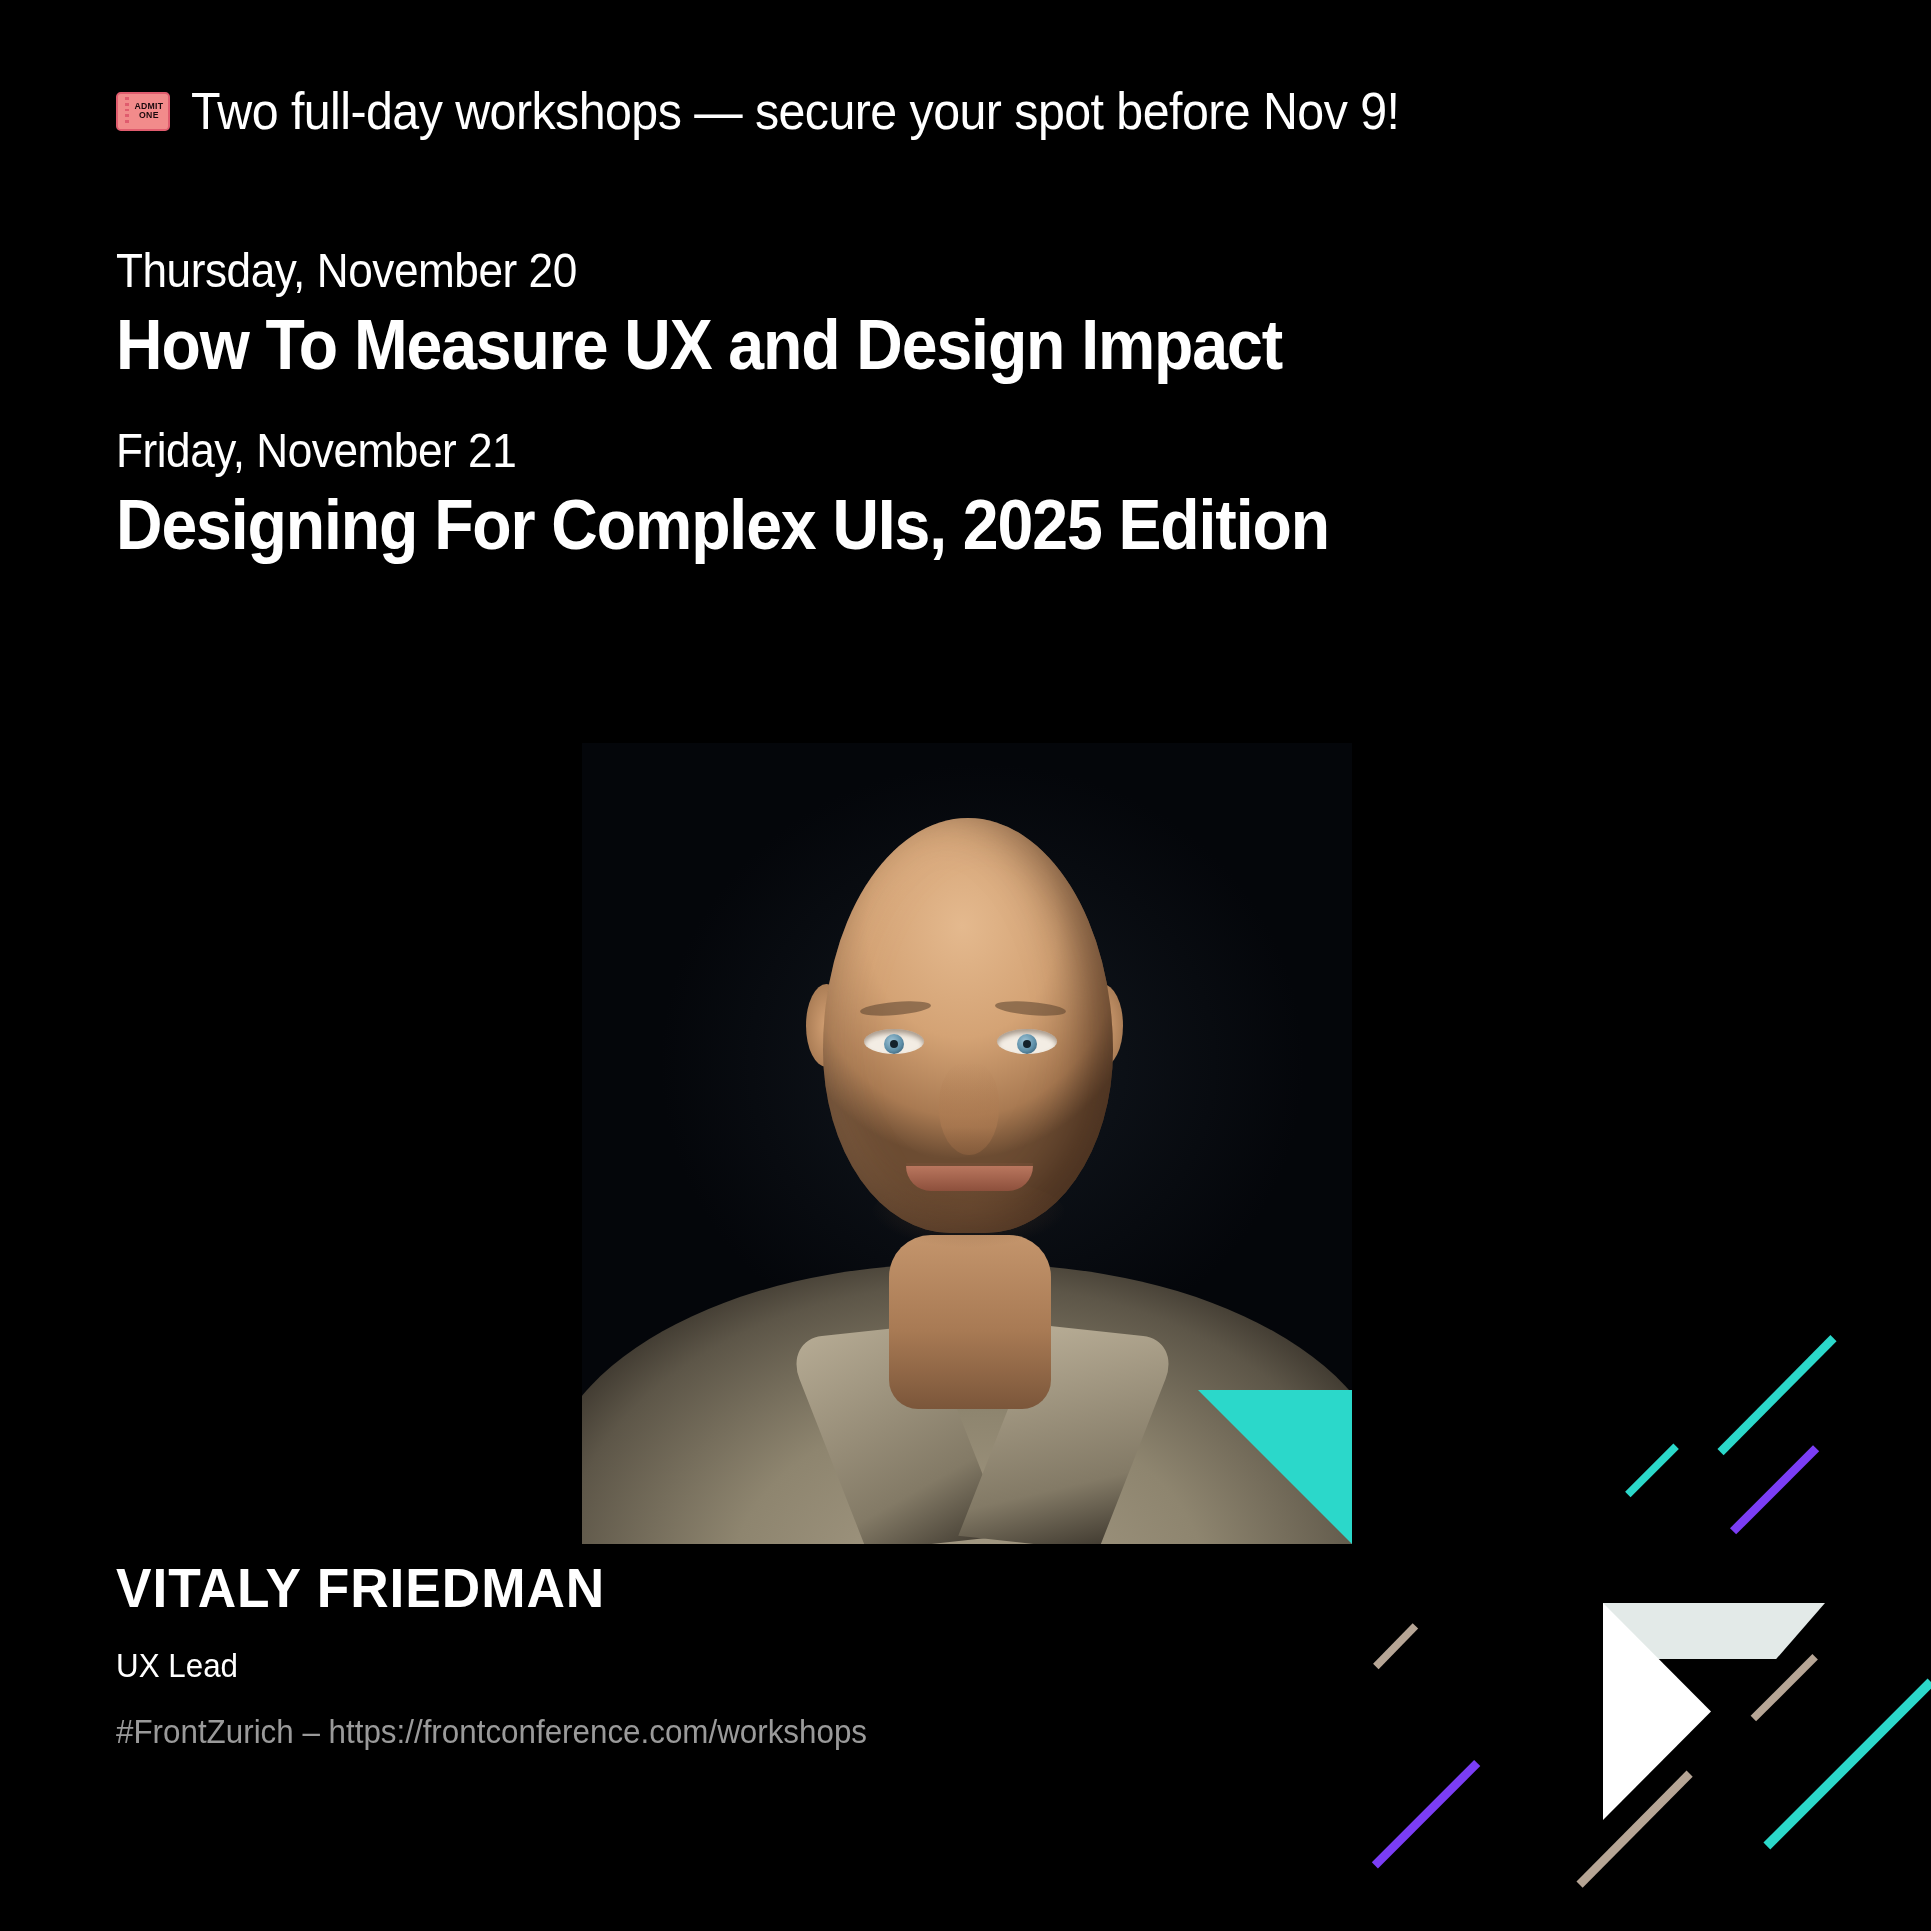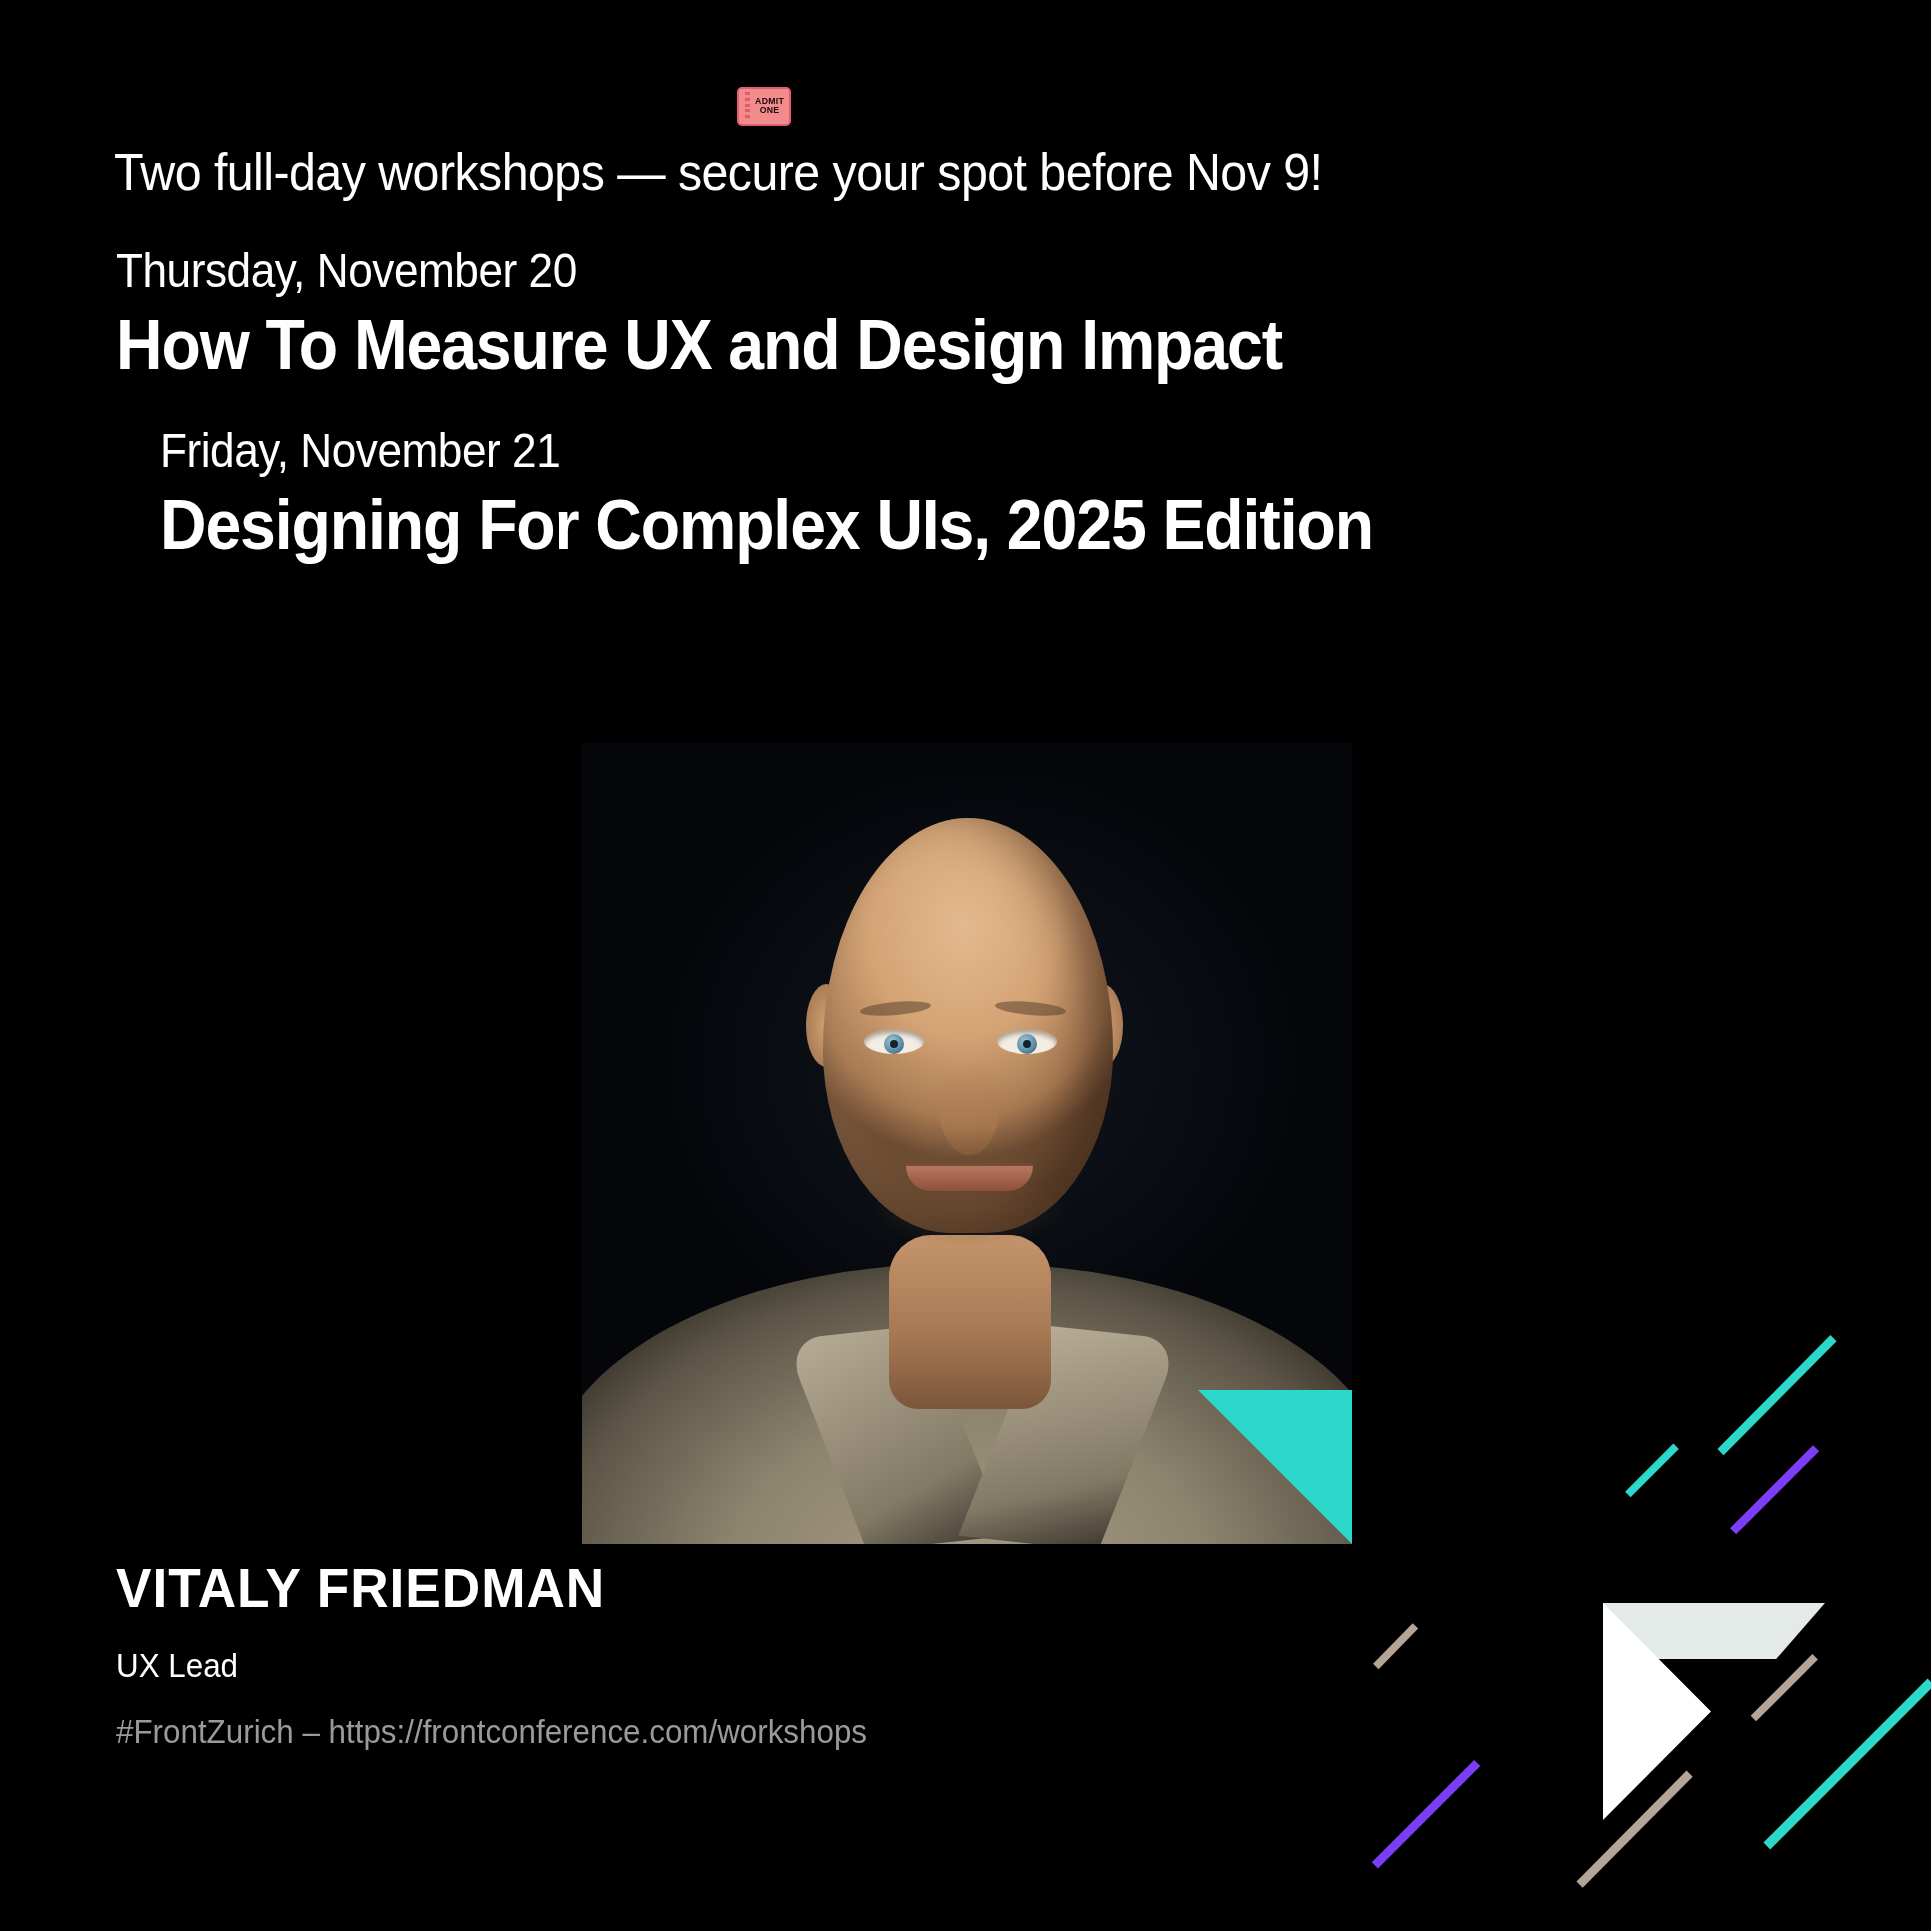--- a/index.html
+++ b/index.html
@@ -15,21 +15,20 @@
     background:#000000;
   }
 
   
   .banner {
     position:absolute;
     left:114px; top:85px;
     display:flex; align-items:center;
     gap:19.3px;
     white-space:nowrap;
-    flex-direction:column;
   }
   .ticket-icon {
     position:relative;
     width:58px; height:42px;
     flex:0 0 auto;
   }
   .ticket-body {
     position:absolute; left:1.9px; top:1.9px;
     width:54px; height:39px;
     background:#F28B8B;
@@ -78,21 +77,21 @@
     font-size:70px;
     line-height:1.08;
     color:#FFFFFF;
     font-weight:bold;
     letter-spacing:-1.2px;
     margin-top:11.6px;
     transform:scaleX(0.92);
     transform-origin:left center;
     white-space:nowrap;
   }
-  .ws-block-2 { margin-top:42px;margin-left:44px; }
+  .ws-block-2 { margin-top:42px; }
 
   
   .portrait-wrap {
     position:absolute;
     left:582px; top:743px;
     width:770px; height:801px;
     background:#030508;
     overflow:hidden;
   }
   .photo-bg {

